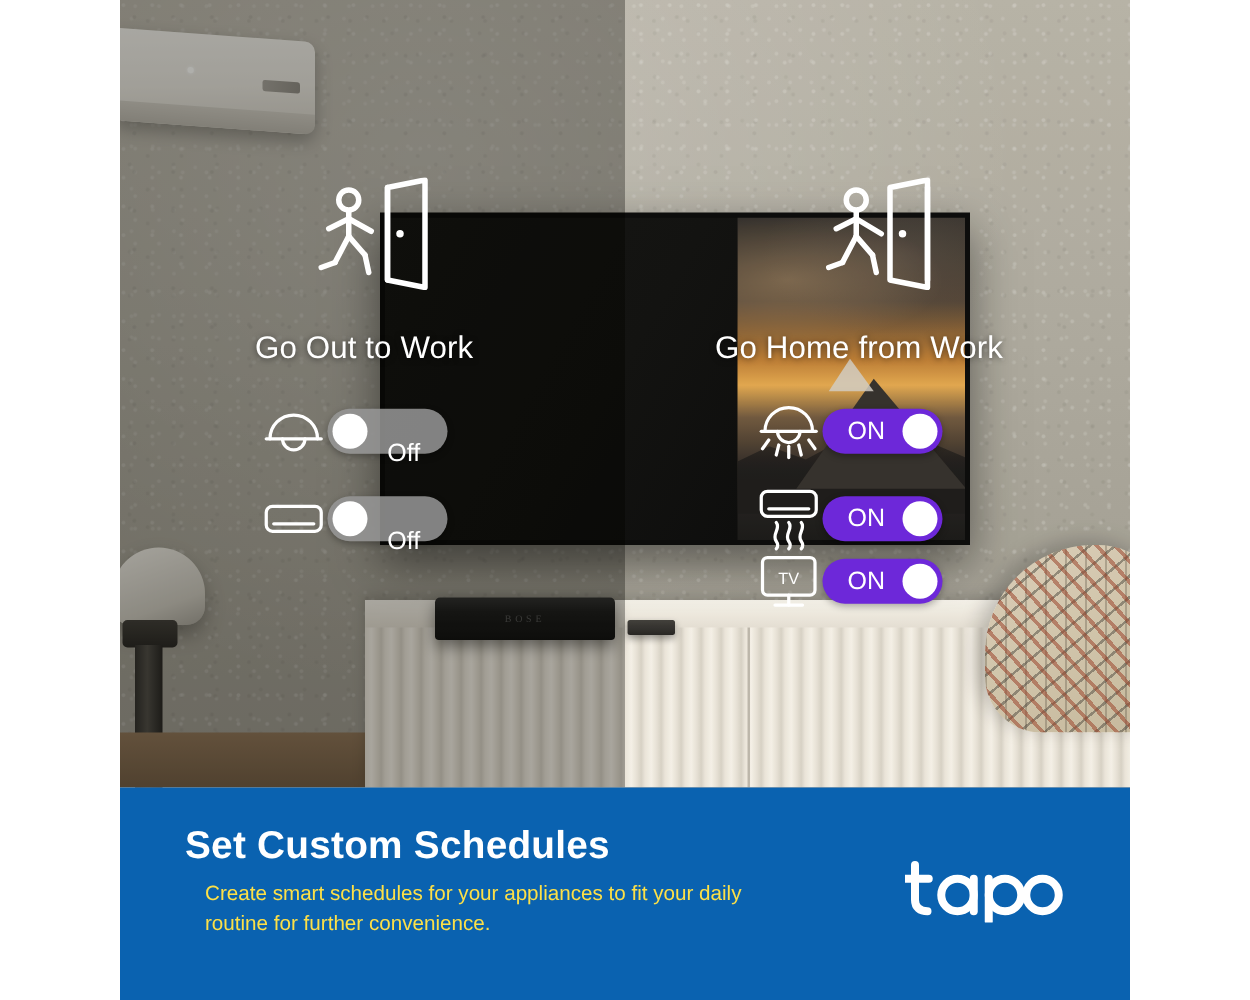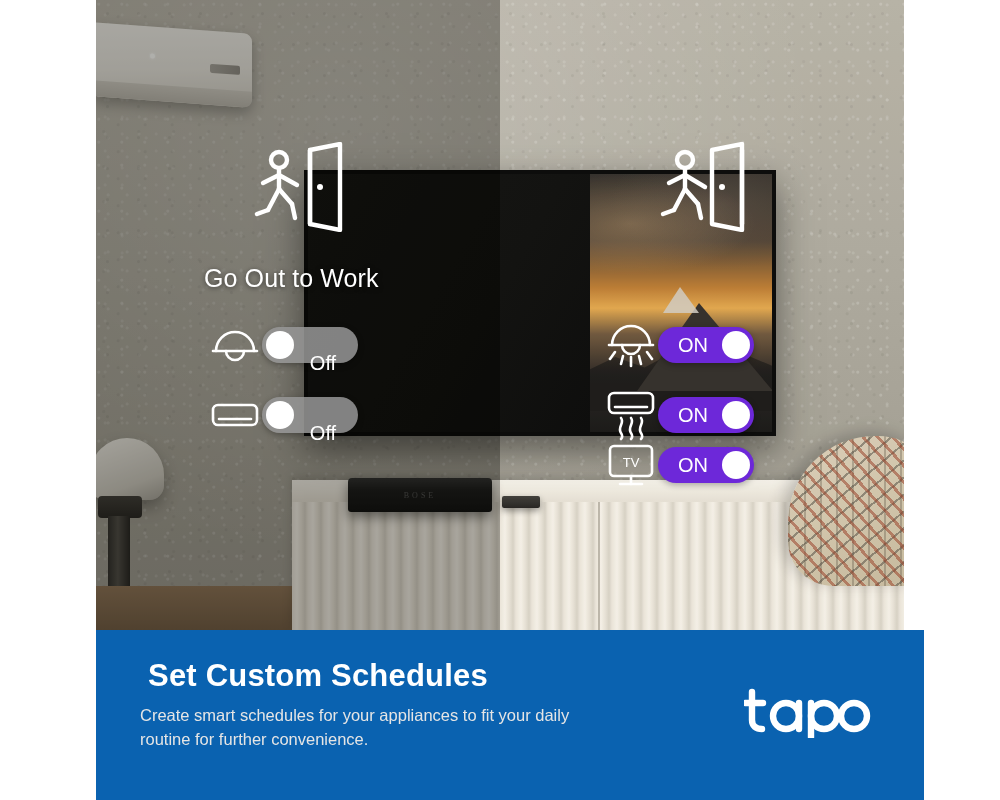--- a/index.html
+++ b/index.html
@@ -199,28 +199,27 @@
   .toggle-label{
     color:#ffffff;font-size:20px;font-weight:400;flex:1;text-align:center;
   }
   .toggle.off .toggle-label{padding-right:6px;margin-top:36px;}
   .toggle.on  .toggle-label{padding-left:6px;}
 
   
   .banner{
     position:absolute;left:96px;top:630px;width:808px;height:170px;
     background:#0a62b0;
-    padding-left:20px;
   }
   .banner-h1{
     position:absolute;left:52px;top:28px;color:#ffffff;
     font-size:31px;font-weight:700;letter-spacing:.2px;
   }
   .banner-p{
-    position:absolute;left:44px;top:74px;width:470px;color:#e5e5e5;
+    position:absolute;left:68px;top:74px;width:470px;color:#fde047;
     font-size:16.5px;line-height:1.45;font-weight:400;
   }
   .logo{
     position:absolute;right:52px;top:56px;
   }
 </style>
 </head>
 <body>
 
 <div id="page">
@@ -323,20 +322,21 @@
           <path d="M31 47 L20 68"></path>
           <path d="M31 47 L44 62"></path>
           <path d="M20 68 L9 72"></path>
           <path d="M44 62 L47 76"></path>
           <path d="M58 8 L88 2 L88 88 L58 82 Z"></path>
           <path d="M88 8 L88 82"></path>
           <circle cx="68" cy="45" r="3" fill="#ffffff" stroke="none"></circle>
         </svg>
       </div>
 
+      <div class="scene-title title-right">Go Home from Work</div>
 
       <div class="row" style="left:508px;top:318px;">
         <div class="dev-icon">
           <svg width="54" height="52" viewBox="0 0 54 52" fill="none" stroke="#ffffff" stroke-width="2.6" stroke-linecap="round">
             <path d="M8 26 A19 19 0 0 1 46 26"></path>
             <path d="M5 26 L49 26"></path>
             <path d="M18 26 A9 9 0 0 0 36 26"></path>
             <path d="M11 33 L6 40"></path>
             <path d="M19 37 L17 45"></path>
             <path d="M27 38 L27 47"></path>

